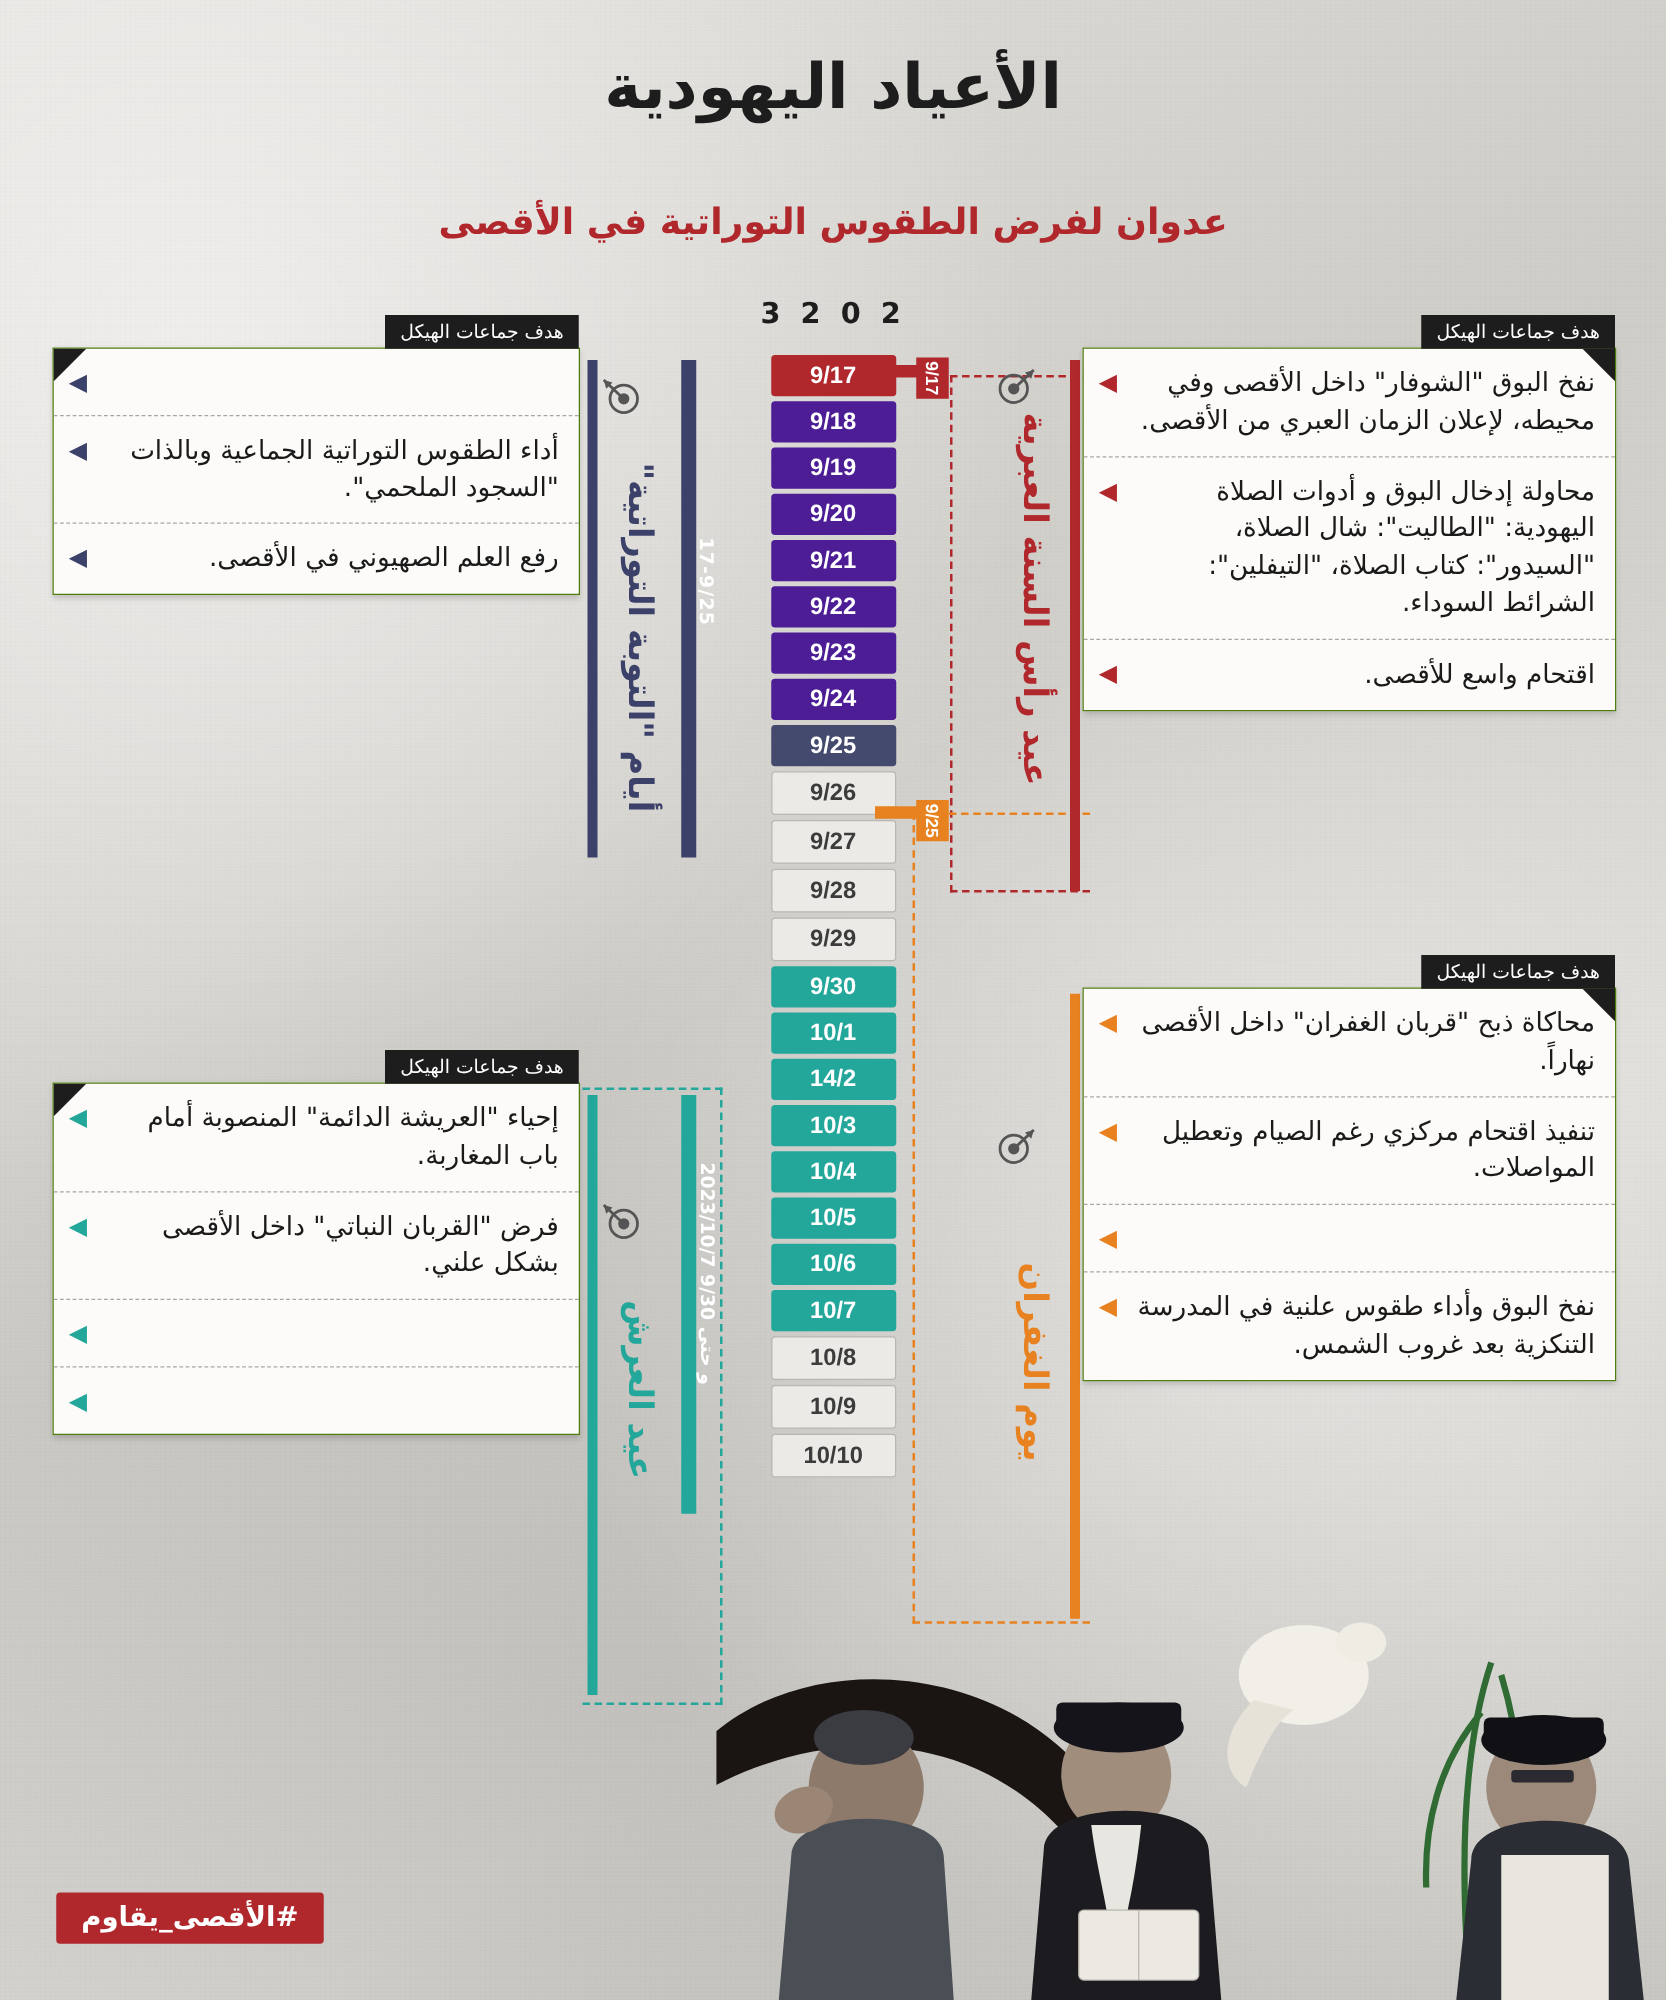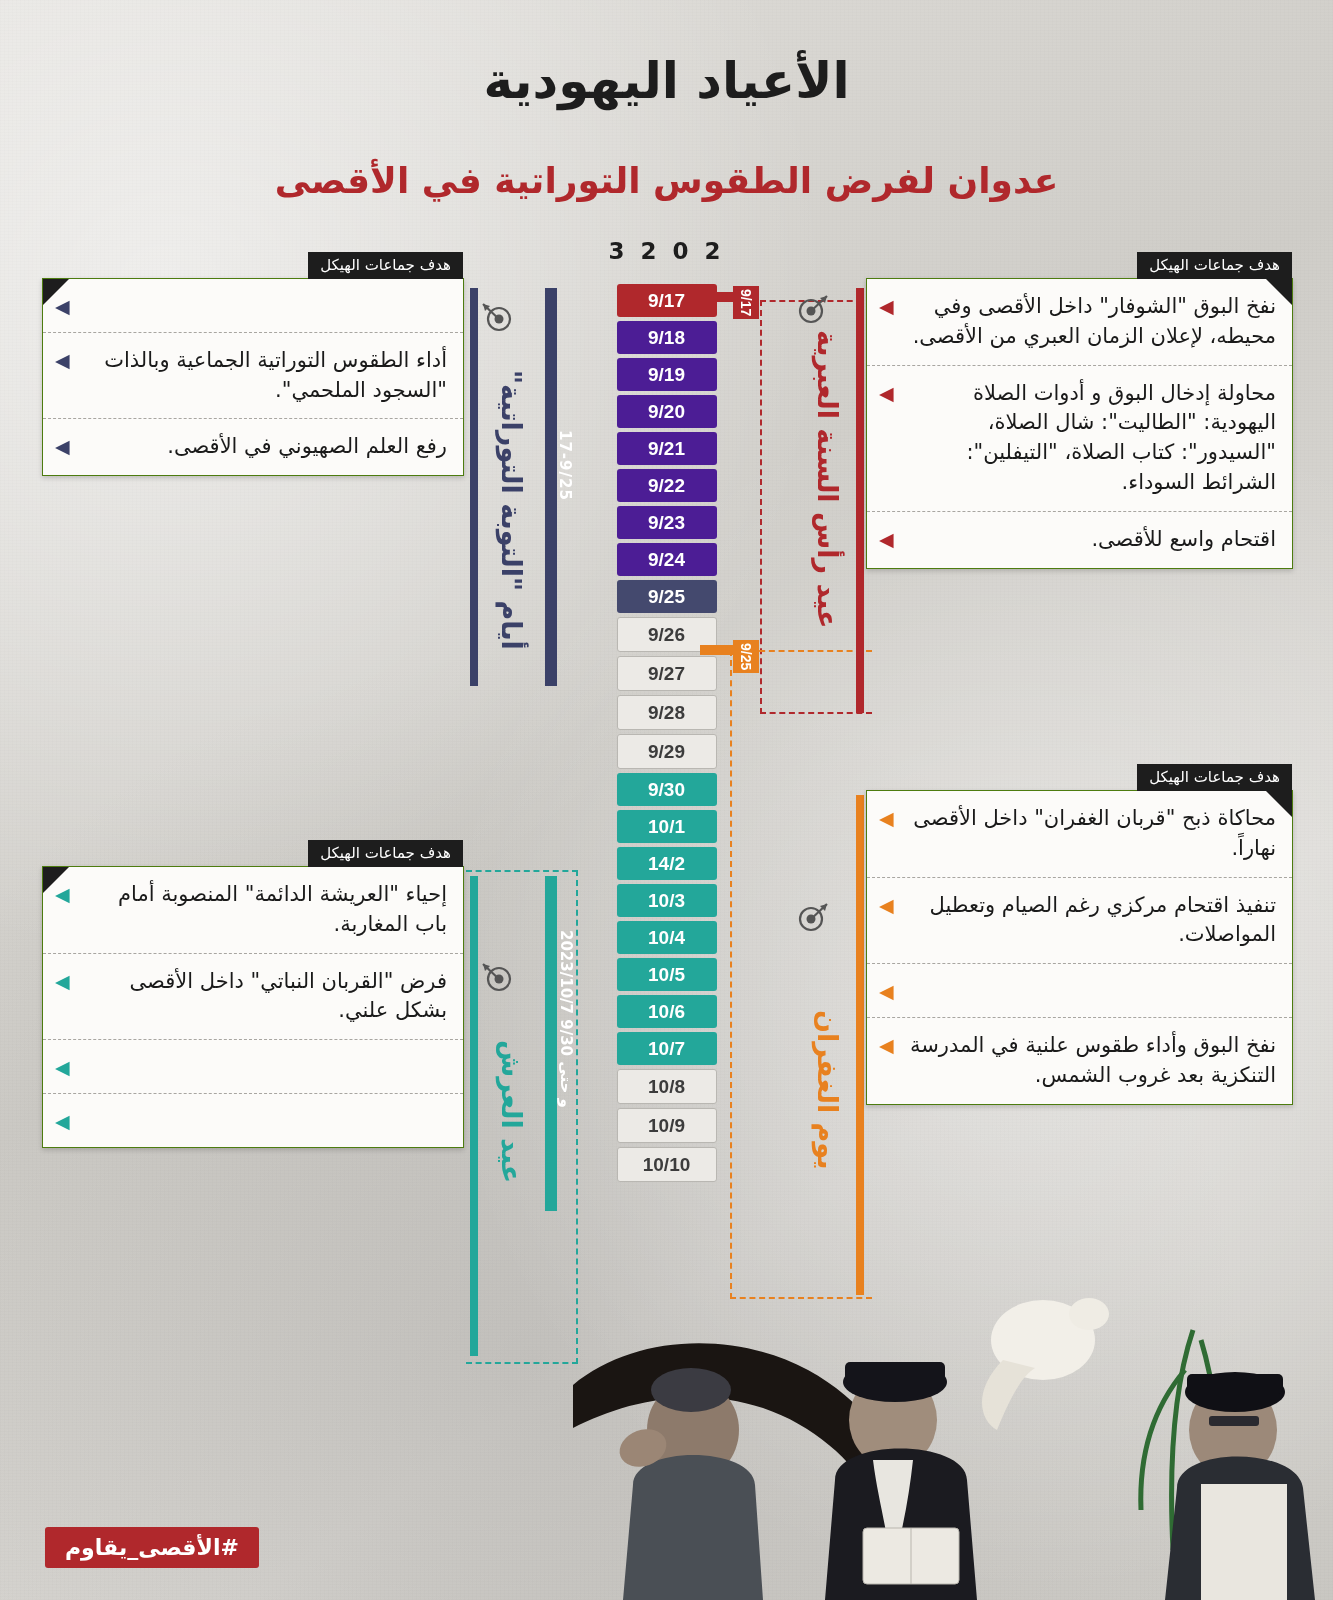--- a/index.html
+++ b/index.html
@@ -12,26 +12,26 @@
       radial-gradient(circle at 78% 62%, rgba(255,255,255,.35), rgba(255,255,255,0) 42%),
       radial-gradient(circle at 40% 85%, rgba(120,118,114,.25), rgba(0,0,0,0) 45%),
       linear-gradient(145deg,#e3e1dd 0%,#cfcdc8 45%,#dcdad6 70%,#c9c7c2 100%);
   }
   .noise{position:absolute;inset:0;pointer-events:none;opacity:.25;
     background-image:repeating-linear-gradient(0deg,rgba(0,0,0,.035) 0 1px,transparent 1px 3px),
                      repeating-linear-gradient(90deg,rgba(0,0,0,.03) 0 1px,transparent 1px 4px);}
 
   
   .title{
-    position:absolute;left:0;right:0;top:52px;text-align:center;
+    position:absolute;left:0;right:0;top:40px;text-align:center;
     font-size:50px;font-weight:bold;color:#1d1d1d;letter-spacing:0;
   }
   .subtitle{
     position:absolute;left:0;right:0;top:160px;text-align:center;
-    font-size:36px;font-weight:bold;color:#b0282c;
+    font-size:29px;font-weight:bold;color:#b0282c;
   }
   .year{
     position:absolute;left:0;right:0;top:238px;text-align:center;
     font-size:23px;font-weight:bold;color:#1d1d1d;letter-spacing:4px;
   }
 
   
   .dates{position:absolute;left:50%;transform:translateX(-50%);top:284px;width:100px;}
   .date{
     height:33px;margin-bottom:4px;border-radius:3px;
@@ -105,21 +105,21 @@
     font-family:"Liberation Sans",sans-serif;
   }
   .flag.red{background:#b0282c;}
   .flag.orange{background:#e8811f;}
 
   
   .dash{position:absolute;}
 
   
   .hashtag{
-    position:absolute;left:45px;bottom:32px;background:#b0282c;color:#fff;
+    position:absolute;left:45px;bottom:45px;background:#b0282c;color:#fff;
     font-size:22px;font-weight:bold;padding:8px 20px;border-radius:3px;
   }
 
   
   .photos{position:absolute;right:0;bottom:0;width:760px;height:330px;pointer-events:none;}
 </style>
 </head>
 <body>
 
 <div class="noise"></div>

